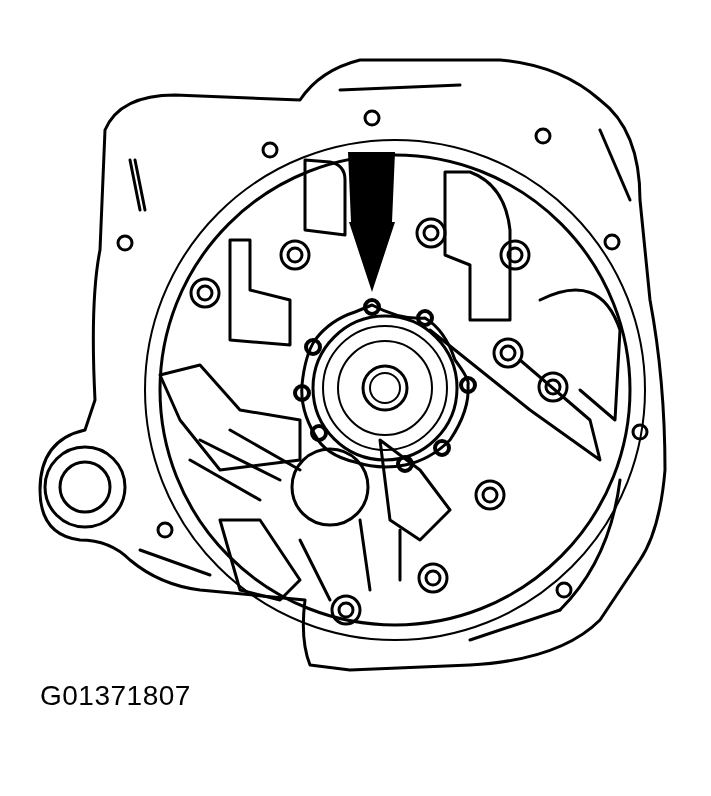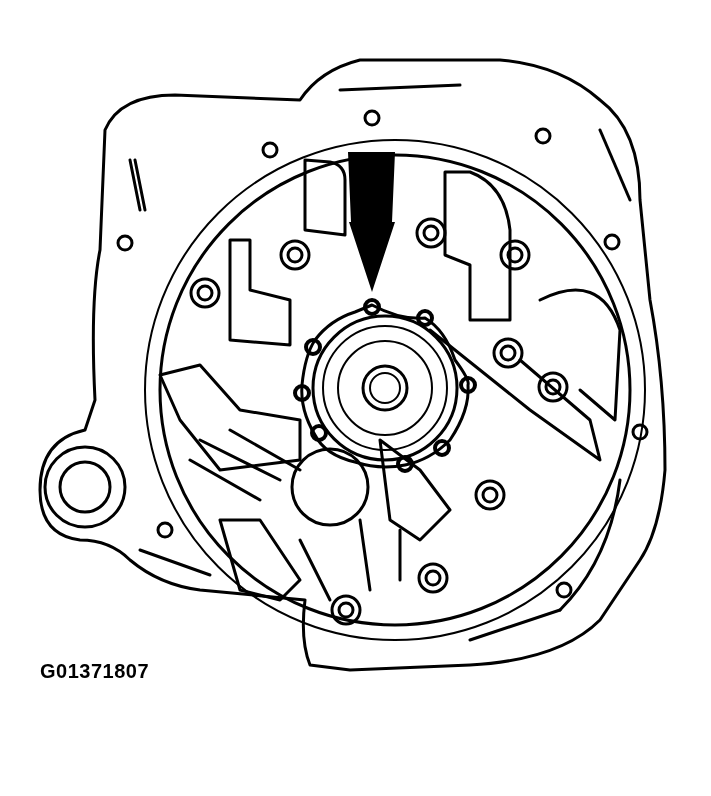--- a/index.html
+++ b/index.html
@@ -1,20 +1,20 @@
 <!DOCTYPE html>
 <html><head>
 <meta charset="utf-8">
 <style>
   html, body { margin: 0; padding: 0; background: #ffffff; }
   body { width: 711px; height: 796px; position: relative; overflow: hidden; }
   #drawing { position: absolute; left: 0; top: 0; width: 711px; height: 796px; }
   .caption {
-    position: absolute; left: 40px; top: 660px;
-    font-family: "Liberation Sans", sans-serif; font-size: 20px; font-weight: bold;
+    position: absolute; left: 40px; top: 680px;
+    font-family: "Liberation Sans", sans-serif; font-size: 28px; font-weight: normal;
     color: #000; letter-spacing: 0.5px;
   }
 </style>
 </head>
 <body>
 
 <svg id="drawing" viewBox="0 0 711 796" xmlns="http://www.w3.org/2000/svg">
   <g fill="none" stroke="#000" stroke-width="3" stroke-linejoin="round" stroke-linecap="round">
 
     <path d="M105,130 Q120,95 175,95 L300,100 Q320,70 360,60 L500,60 Q560,65 600,100 Q640,130 640,200 L650,300 Q665,380 665,470 Q660,530 640,560 L600,620 Q560,660 470,665 L350,670 L310,665 Q300,640 305,600 L200,590 Q160,585 130,560 Q110,540 80,540 Q40,535 40,490 Q40,440 85,430 L95,400 Q90,300 100,250 Z"></path>

